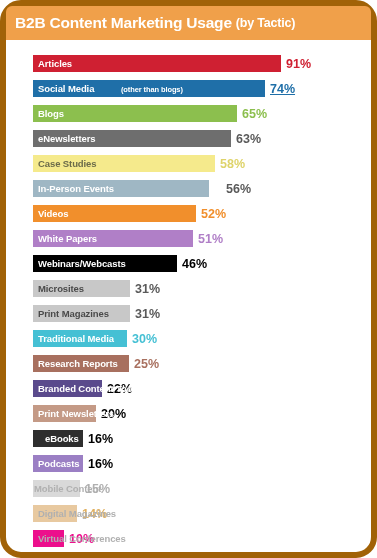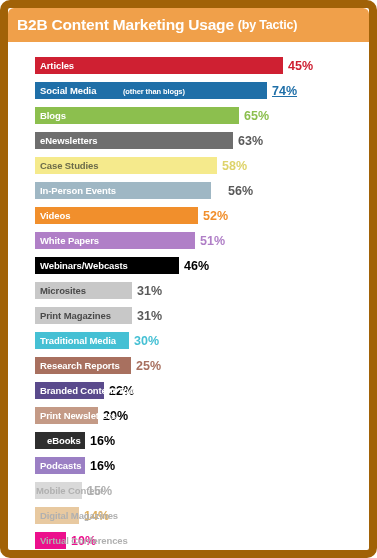--- a/index.html
+++ b/index.html
@@ -6,22 +6,22 @@
   body{
     width:377px;height:558px;
     background:#ffffff;
     font-family:"Liberation Sans", sans-serif;
     overflow:hidden;
   }
   #frame{
     position:relative;
     width:377px;height:558px;
     box-sizing:border-box;
-    border:8px solid #a16207;
-    border-radius:10px;
+    border:6px solid #a16207;
+    border-radius:21px;
     background:#ffffff;
   }
   #title-bar{
     position:absolute;
     left:0;top:0;
     width:100%;
     height:34px;
     background:#f0a04a;
     border-top-left-radius:6px;
     border-top-right-radius:6px;
@@ -99,21 +99,21 @@
   <div id="title-bar">
     <span id="title-main">B2B Content Marketing Usage</span>
     <span id="title-sub">(by Tactic)</span>
   </div>
 
   <div id="chart">
       <div class="row">
         <div class="bar" style="width: 248px; background: rgb(207, 32, 50);">
           <span class="bar-label" style="color: rgb(255, 255, 255);">Articles</span>
         </div>
-        <span class="value" style="color: rgb(207, 32, 50);">45%</span>
+        <span class="value" style="color: rgb(207, 32, 50);">91%</span>
       </div>
       <div class="row">
         <div class="bar" style="width: 232px; background: rgb(31, 111, 168);">
           <span class="bar-label" style="color: rgb(255, 255, 255);">Social Media <span class="sub">(other than blogs)</span></span>
         </div>
         <span class="value" style="color: rgb(31, 111, 168); text-decoration: underline;">74%</span>
       </div>
       <div class="row">
         <div class="bar" style="width: 204px; background: rgb(140, 191, 78);">
           <span class="bar-label" style="color: rgb(255, 255, 255);">Blogs</span>

